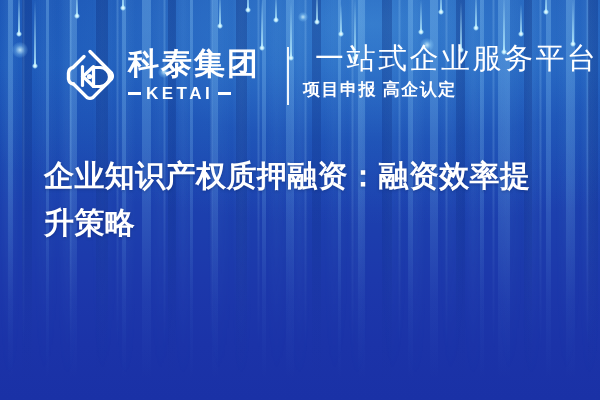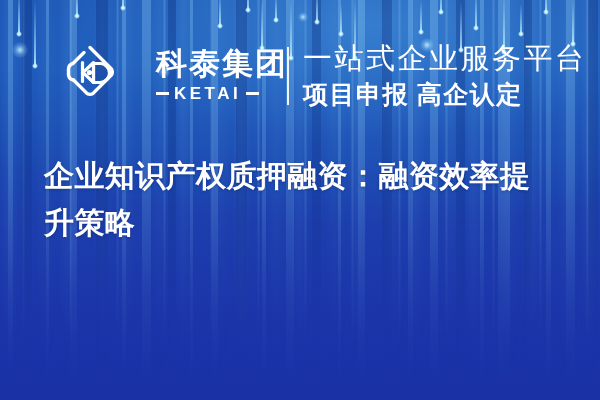--- a/index.html
+++ b/index.html
@@ -89,22 +89,22 @@
     background: radial-gradient(circle, rgba(210,245,255,0.85) 0%, rgba(150,215,255,0.35) 40%, rgba(120,190,250,0) 75%);
     pointer-events: none;
   }
 
   
   .header {
     position: absolute;
     left: 62px;
     top: 44px;
     display: flex;
+    align-items: center;
     height: 64px;
-    gap: 28px;
   }
   .logo-mark {
     width: 56px; height: 56px;
     flex: 0 0 56px;
     margin-right: 10px;
   }
   .logo-text { display: flex; flex-direction: column; justify-content: center; }
   .logo-cn {
     font-size: 31px;
     font-weight: 700;
@@ -146,24 +146,25 @@
     position: absolute;
     left: 303px;
     top: 42px;
   }
   .tagline-main {
     font-size: 29px;
     color: #ffffff;
     letter-spacing: 2.5px;
     line-height: 1.12;
     white-space: nowrap;
+    margin-left: 12px;
   }
   .tagline-sub {
     font-family: "Liberation Serif", serif;
-    font-size: 25px;
+    font-size: 17px;
     font-weight: 700;
     color: #ffffff;
     letter-spacing: 1.5px;
     margin-top: 4px;
     white-space: nowrap;
   }
 
   
   .headline {
     position: absolute;

